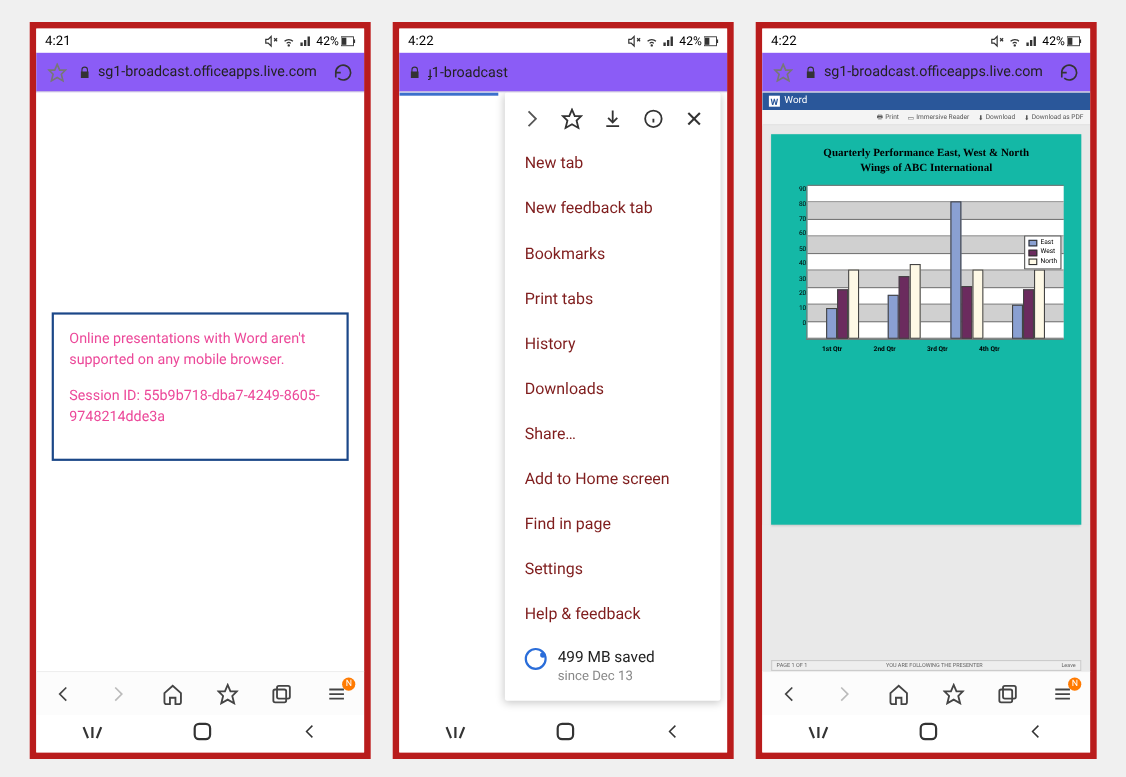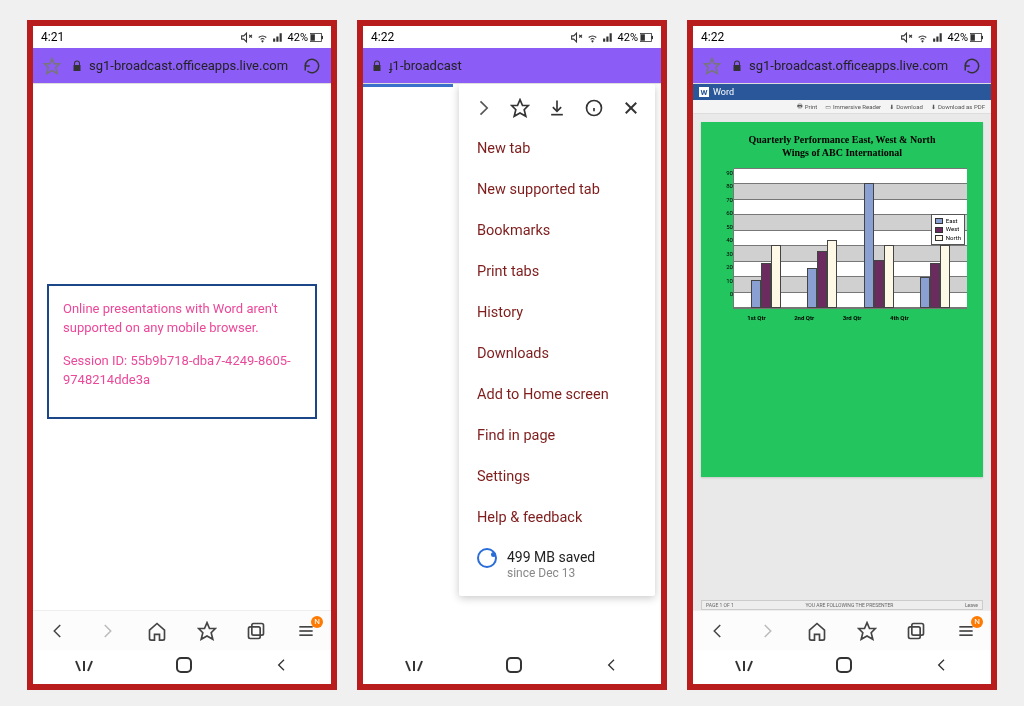--- a/index.html
+++ b/index.html
@@ -156,21 +156,21 @@
     justify-content:flex-end;
     align-items:center;
     gap:8px;
     padding:0 6px;
     font-size:6px;
     color:#555;
     border-bottom:1px solid #ddd;
   }
   .word-toolbar span{display:flex;align-items:center;gap:2px;}
   .doc-page {
-    background:#22c55e;
+    background:#14b8a6;
     margin: 8px 8px 0 8px;
     height: 355px;
     box-shadow: 0 1px 2px rgba(0,0,0,0.15);
     padding: 12px 8px;
     position:relative;
   }
   .doc-title {
     text-align:center;
     font-weight:bold;
     font-size:10px;
@@ -456,33 +456,36 @@
               <line x1="5" y1="5" x2="19" y2="19"></line>
               <line x1="19" y1="5" x2="5" y2="19"></line>
             </svg>
           </span>
       </div>
       <ul class="menu-list">
         <li>
             <span>New tab</span>
           </li>
         <li>
-            <span>New supported tab</span>
+            <span>New feedback tab</span>
           </li>
         <li>
             <span>Bookmarks</span>
           </li>
         <li>
             <span>Print tabs</span>
           </li>
         <li>
             <span>History</span>
           </li>
         <li>
             <span>Downloads</span>
+          </li>
+        <li>
+            <span>Share…</span>
           </li>
         <li>
             <span>Add to Home screen</span>
           </li>
         <li>
             <span>Find in page</span>
           </li>
         <li>
             <span>Settings</span>
           </li>

